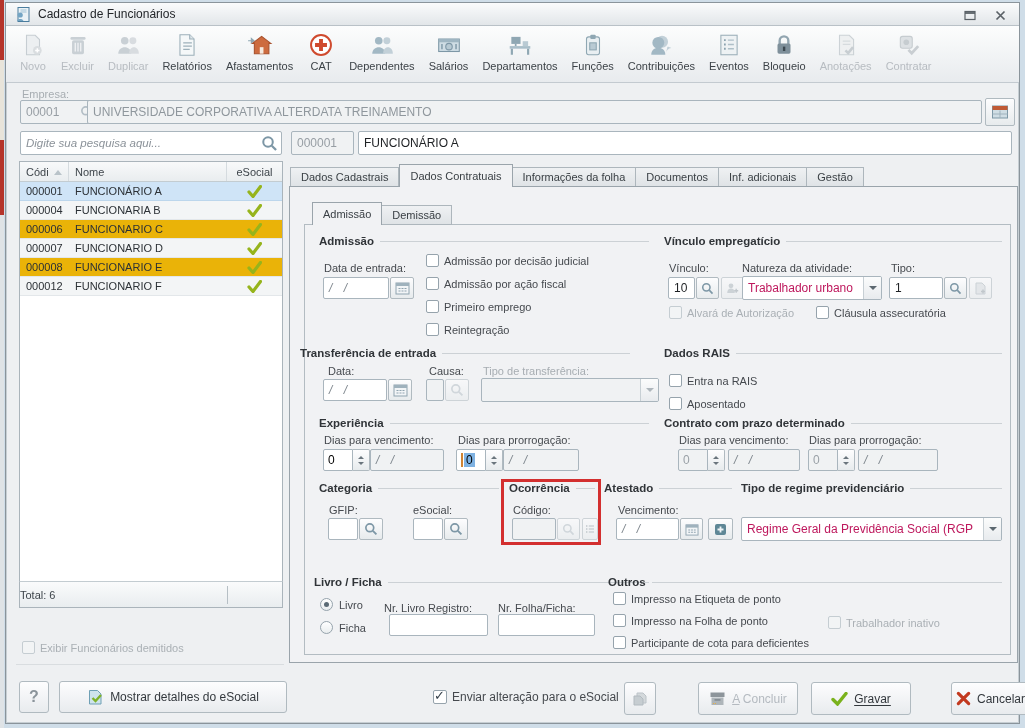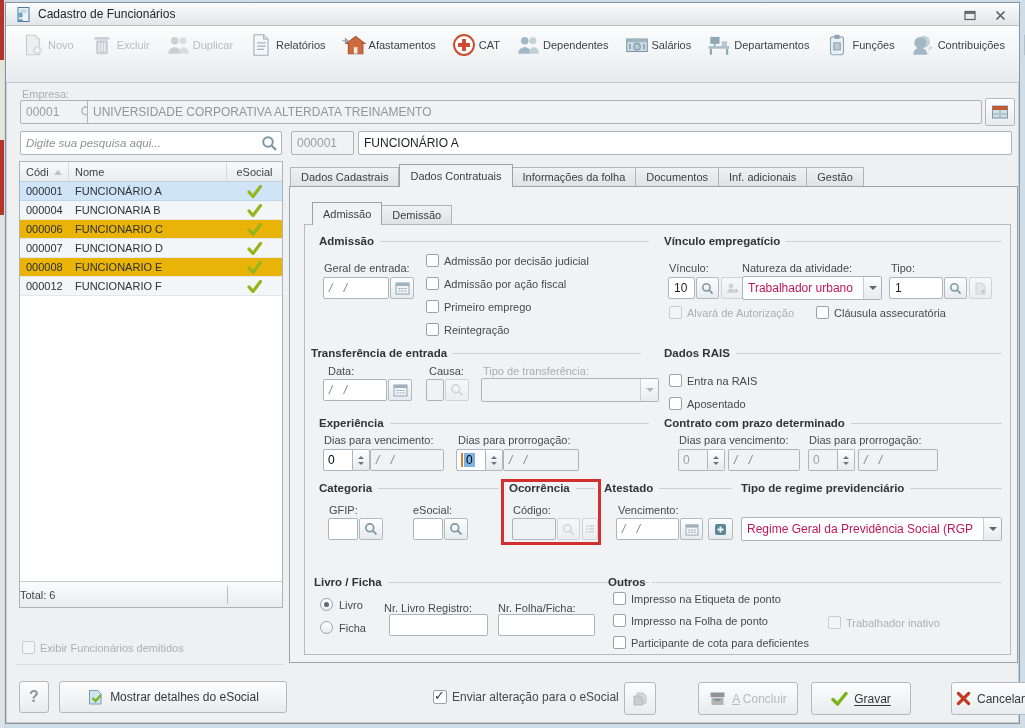--- a/index.html
+++ b/index.html
@@ -13,21 +13,21 @@
   
   .titlebar { position:absolute; left:0; top:0; width:100%; height:23px;
     background:linear-gradient(#fafbfc,#e2e6e9); border-bottom:1px solid #b9c1c7;
     display:flex; align-items:center; padding:0 8px; }
   .titlebar .ttl { font-size:12px; color:#23262a; margin-left:7px; }
   .winbtn { position:absolute; top:4px; width:22px; height:16px; display:flex; align-items:center; justify-content:center; }
   
   .toolbar { position:absolute; left:0; top:23px; width:100%; height:57px;
     background:linear-gradient(#fcfdfd,#e8ebee); border-bottom:1px solid #c3cad0;
     display:flex; align-items:flex-start; padding:3px 2px 0 6px; }
-  .titem { display:flex; flex-direction:row; align-items:center; justify-content:flex-start;
+  .titem { display:flex; flex-direction:column; align-items:center; justify-content:flex-start;
     padding:2px 7px; gap:1px; font-size:11px; color:#3c4247; white-space:nowrap; border-radius:3px; }
   .titem.dis { color:#b7bcc1; }
   .ticon { width:28px; height:28px; display:flex; align-items:center; justify-content:center; }
   
   .lbl { position:absolute; font-size:11px; color:#45494e; white-space:nowrap; }
   .lbl.dim { color:#a7adb2; }
   .inp { position:absolute; height:22px; background:#fff; border:1px solid #a9b5bd; border-radius:2px;
     font-size:12px; color:#1e2124; padding:0 5px; font-family:inherit; display:flex; align-items:center; overflow:hidden; white-space:nowrap; }
   .inp.dis { background:#f0f2f3; color:#979ea4; }
   .inp.datev { color:#7e868d; letter-spacing:4px; font-style:italic; }
@@ -445,21 +445,21 @@
     <div class="tab">
           <span>Demissão</span>
         </div>
   </div>
   <div class="subpanel"></div>
 
   <div class="grp" style="left:313px;top:232px;width:330px">
         <b>Admissão</b>
         <span class="line"></span>
       </div>
-  <span class="lbl" style="left:318px;top:259px">Geral de entrada:</span>
+  <span class="lbl" style="left:318px;top:259px">Data de entrada:</span>
   <div class="inp datev" style="left:317px;top:274px;width:66px">
         <span>/ /</span>
       </div>
   <div class="btnsm" style="left:384px;top:274px">
         <span style="display:flex">
           <svg width="15" height="14" viewBox="0 0 15 14">
             <rect x="1" y="2" width="13" height="11" fill="#f2f5f7" stroke="#8fa3af"></rect>
             <rect x="1" y="2" width="13" height="3" fill="#9fb2bd"></rect>
             <path d="M3.5 7.5h2M6.5 7.5h2M9.5 7.5h2M3.5 10h2M6.5 10h2M9.5 10h2" stroke="#8fa3af" stroke-width="1.1"></path>
           </svg>
@@ -534,21 +534,21 @@
       </div>
   <div class="cbrow dim" style="left:663px;top:303px">
         <span class="box"></span>
         <span>Alvará de Autorização</span>
       </div>
   <div class="cbrow" style="left:810px;top:303px">
         <span class="box"></span>
         <span>Cláusula assecuratória</span>
       </div>
 
-  <div class="grp" style="left:305px;top:344px;width:330px">
+  <div class="grp" style="left:294px;top:344px;width:330px">
         <b>Transferência de entrada</b>
         <span class="line"></span>
       </div>
   <span class="lbl" style="left:322px;top:362px">Data:</span>
   <div class="inp datev" style="left:317px;top:376px;width:64px">
         <span>/ /</span>
       </div>
   <div class="btnsm" style="left:382px;top:376px">
         <span style="display:flex">
           <svg width="15" height="14" viewBox="0 0 15 14">

